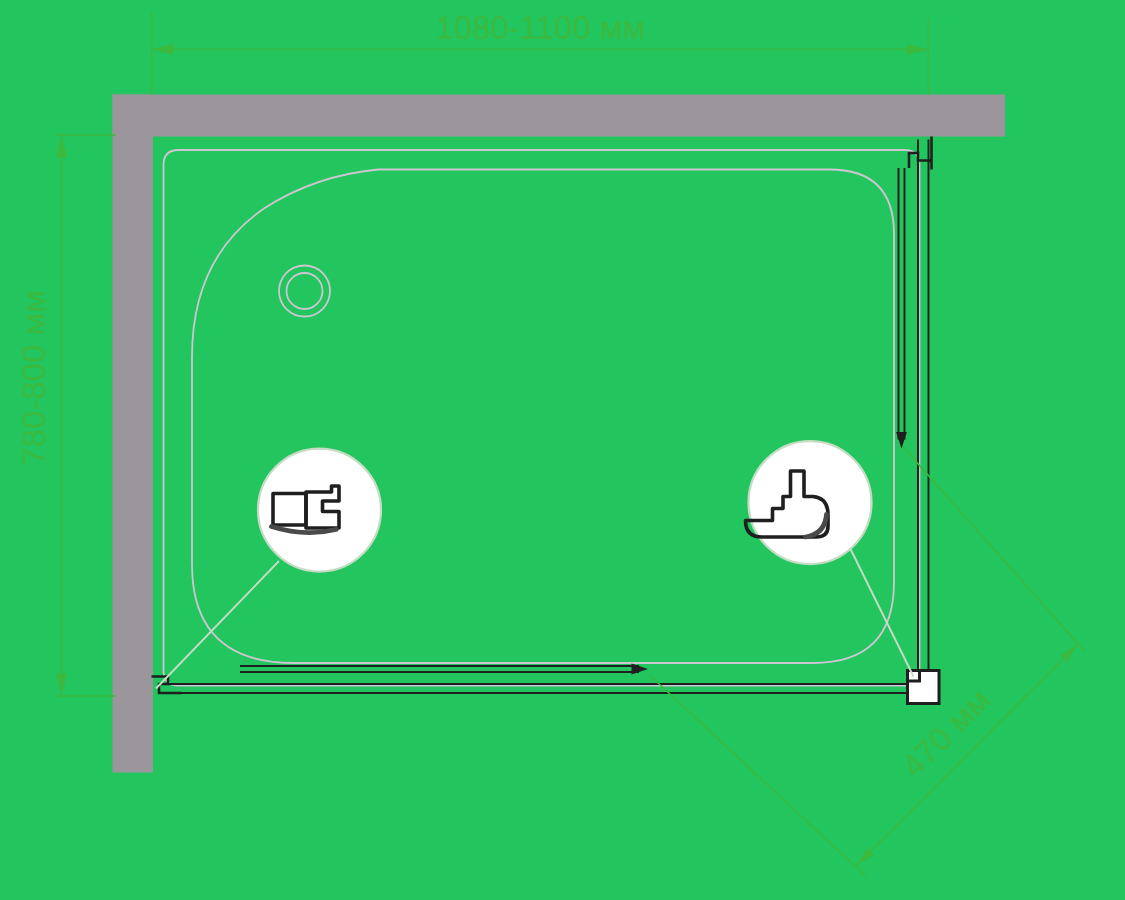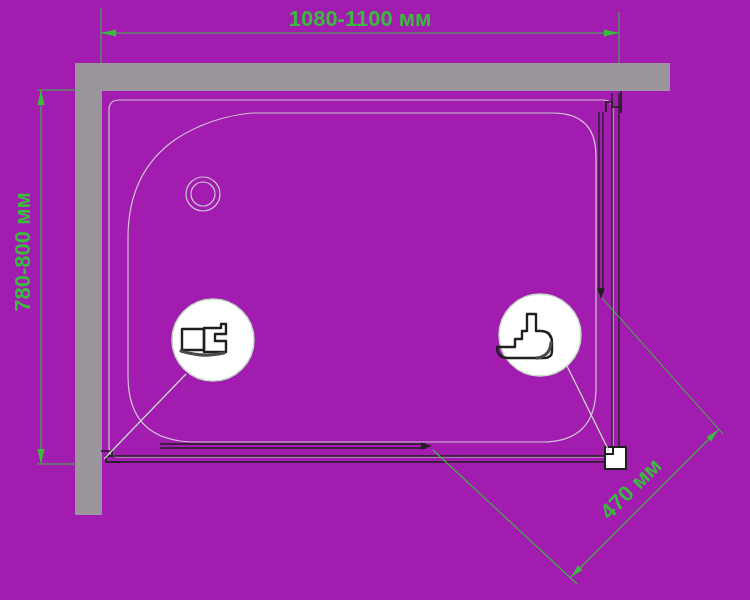--- a/index.html
+++ b/index.html
@@ -3,21 +3,21 @@
 <meta charset="utf-8">
 <style>
   :root{
     --accent-green:#3cb93f;
     --leader-green:#c3dcc3;
     --wall-gray:#9a969b;
     --tray-gray:#cdc6d1;
     --line-black:#1f1f1f;
   }
   html,body{margin:0;padding:0;background:#ffffff;}
-  .stage{position:relative;width:750px;height:600px;background:#a21caf;overflow:hidden;font-weight:bold;}
+  .stage{position:relative;width:750px;height:600px;background:#22c55e;overflow:hidden;}
   svg{display:block;}
   .wall{fill:var(--wall-gray);stroke:none;}
   .tray{stroke:var(--tray-gray);fill:none;stroke-width:1.2;}
   .frame{stroke:var(--line-black);fill:none;stroke-width:1.3;}
   .hook{stroke:var(--line-black);fill:none;stroke-width:1.7;}
   .block{stroke:var(--line-black);fill:#ffffff;stroke-width:2;}
   .dim{stroke:var(--accent-green);stroke-width:1.1;fill:none;}
   .dim-arrow{fill:var(--accent-green);stroke:none;}
   .dim-text{fill:var(--accent-green);font-family:"Liberation Sans",sans-serif;font-size:22px;}
   .leader{stroke:var(--leader-green);stroke-width:1.3;fill:none;}

